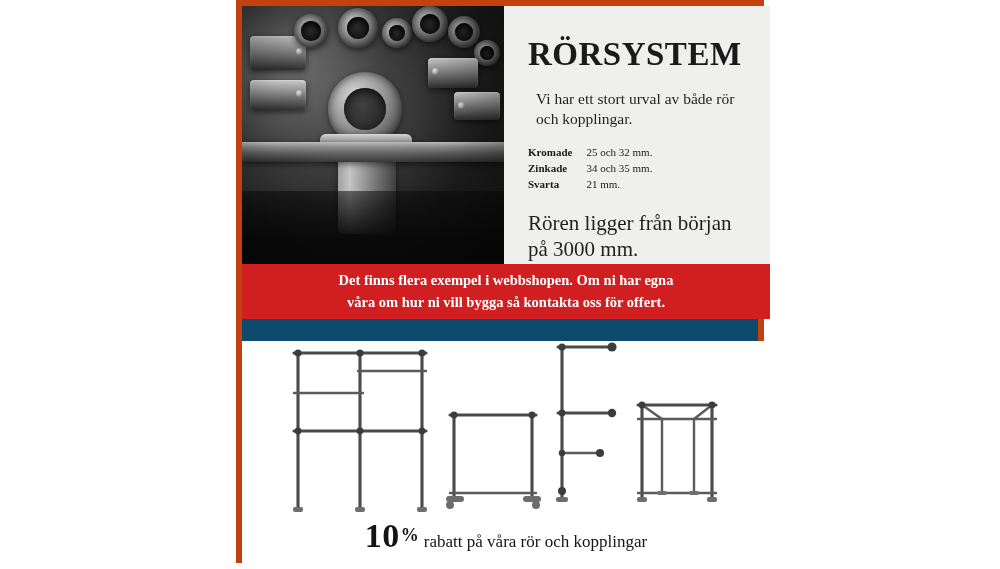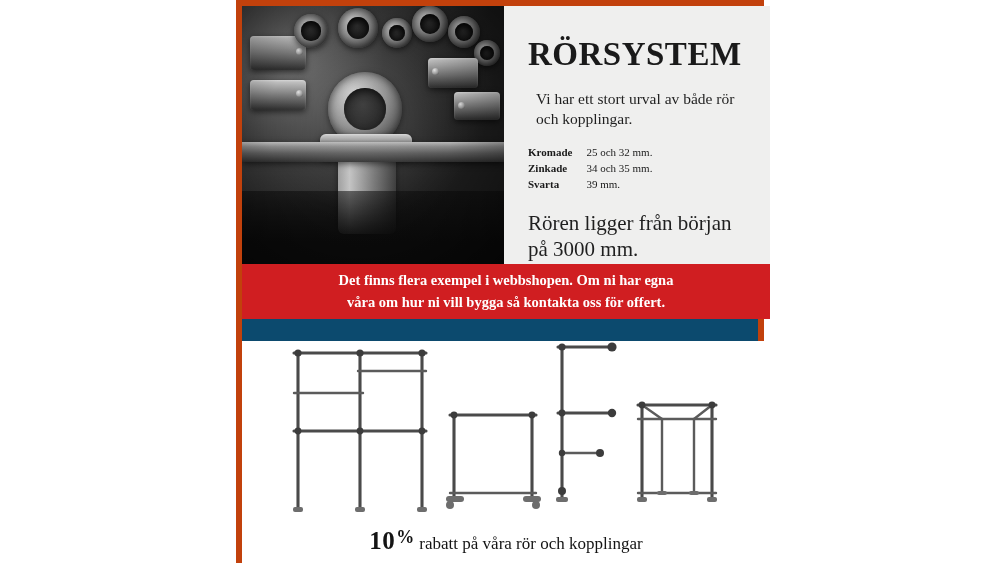--- a/index.html
+++ b/index.html
@@ -156,21 +156,21 @@
   }
   .footer-offer {
     position: absolute;
     left: 0; bottom: 14px;
     width: 528px;
     text-align: center;
     color: #141414;
   }
   .footer-offer .num {
     font-weight: bold;
-    font-size: 25px;
+    font-size: 34px;
     letter-spacing: 0.5px;
   }
   .footer-offer .pct {
     font-weight: bold;
     font-size: 18px;
     vertical-align: super;
     margin-left: 1px;
   }
   .footer-offer .txt {
     font-size: 17px;
@@ -231,21 +231,21 @@
               <tr>
             <td class="k">Kromade</td>
             <td>25 och 32 mm.</td>
           </tr>
           <tr>
             <td class="k">Zinkade</td>
             <td>34 och 35 mm.</td>
           </tr>
           <tr>
             <td class="k">Svarta</td>
-            <td>39 mm.</td>
+            <td>21 mm.</td>
           </tr>
         </tbody>
           </table>
 
         <p class="outro">Rören ligger från början på 3000 mm.</p>
       </div>
     </div>
 
     <div class="banner">
       <div class="line">Det finns flera exempel i webbshopen. Om ni har egna</div>

